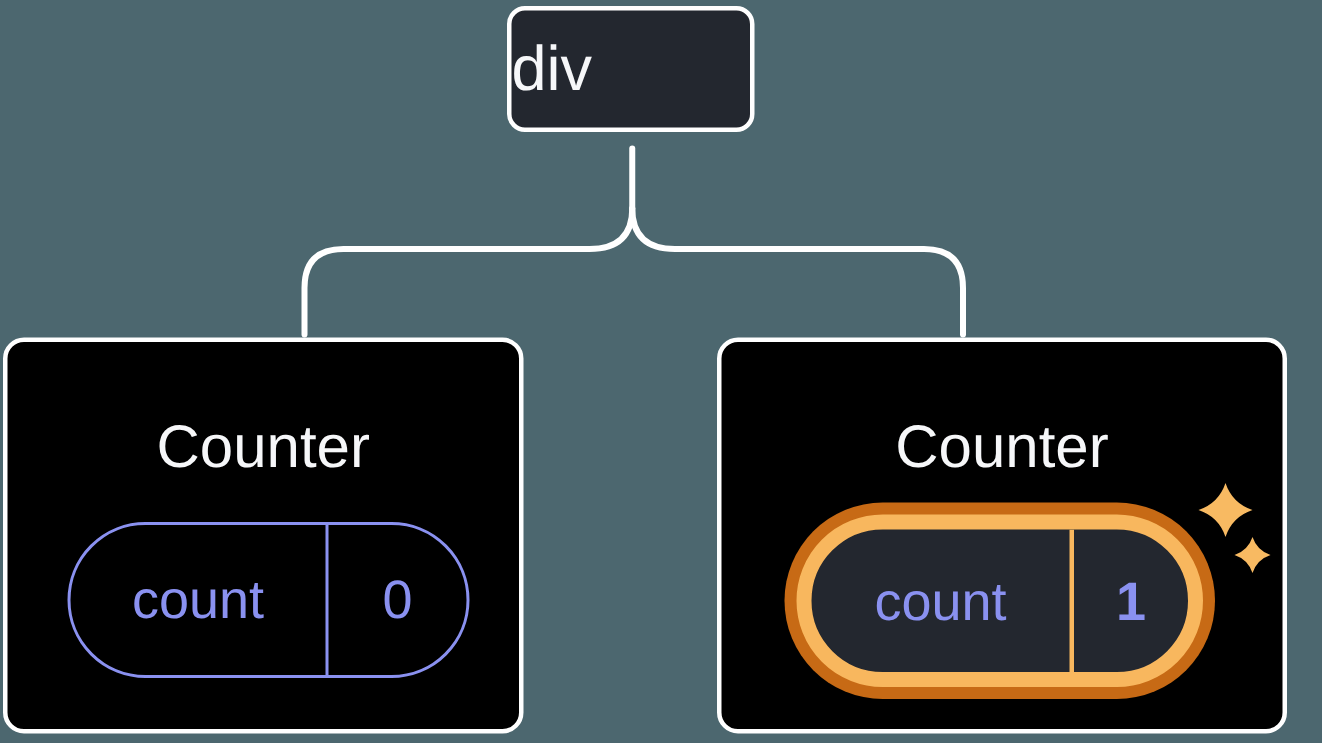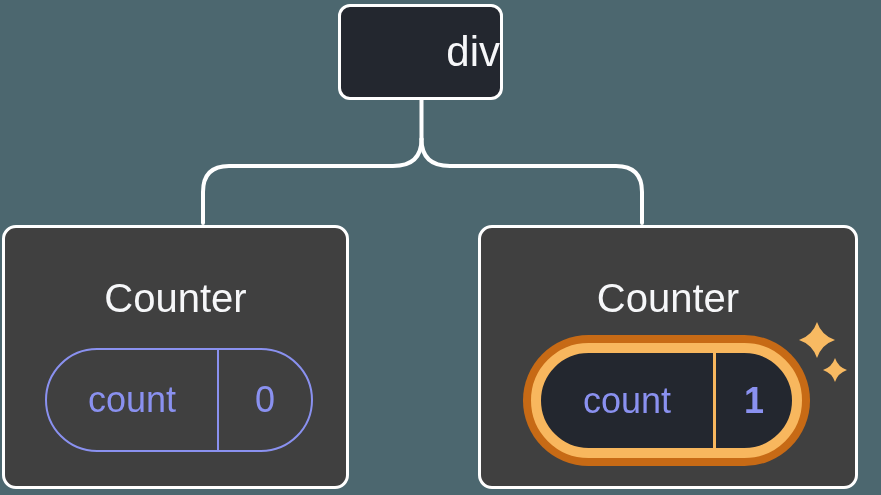--- a/index.html
+++ b/index.html
@@ -25,41 +25,41 @@
     stroke: #FFFFFF;
     stroke-width: 4;
     stroke-linecap: round;
   }
   
   .root-node {
     position: absolute;
     left: 338px;
     top: 4px;
     width: 165px;
-    height: 96px;
+    height: 84px;
     box-sizing: border-box;
     background: #23272F;
     border: 3px solid #FFFFFF;
     border-radius: 12px;
     display: flex;
     align-items: center;
-    justify-content: flex-end;
+    justify-content: flex-start;
   }
   .node-label {
     color: #F6F7F9;
     font-size: 42px;
     line-height: 1;
   }
   
   .card {
     position: absolute;
     top: 225px;
     height: 264px;
     box-sizing: border-box;
-    background: #404040;
+    background: #000000;
     border: 3px solid #FFFFFF;
     border-radius: 14px;
   }
   .card-left  { left: 2px;   width: 347px; }
   .card-right { left: 478px; width: 380px; }
   .card-title {
     position: absolute;
     left: 0;
     top: 50px;
     width: 100%;

